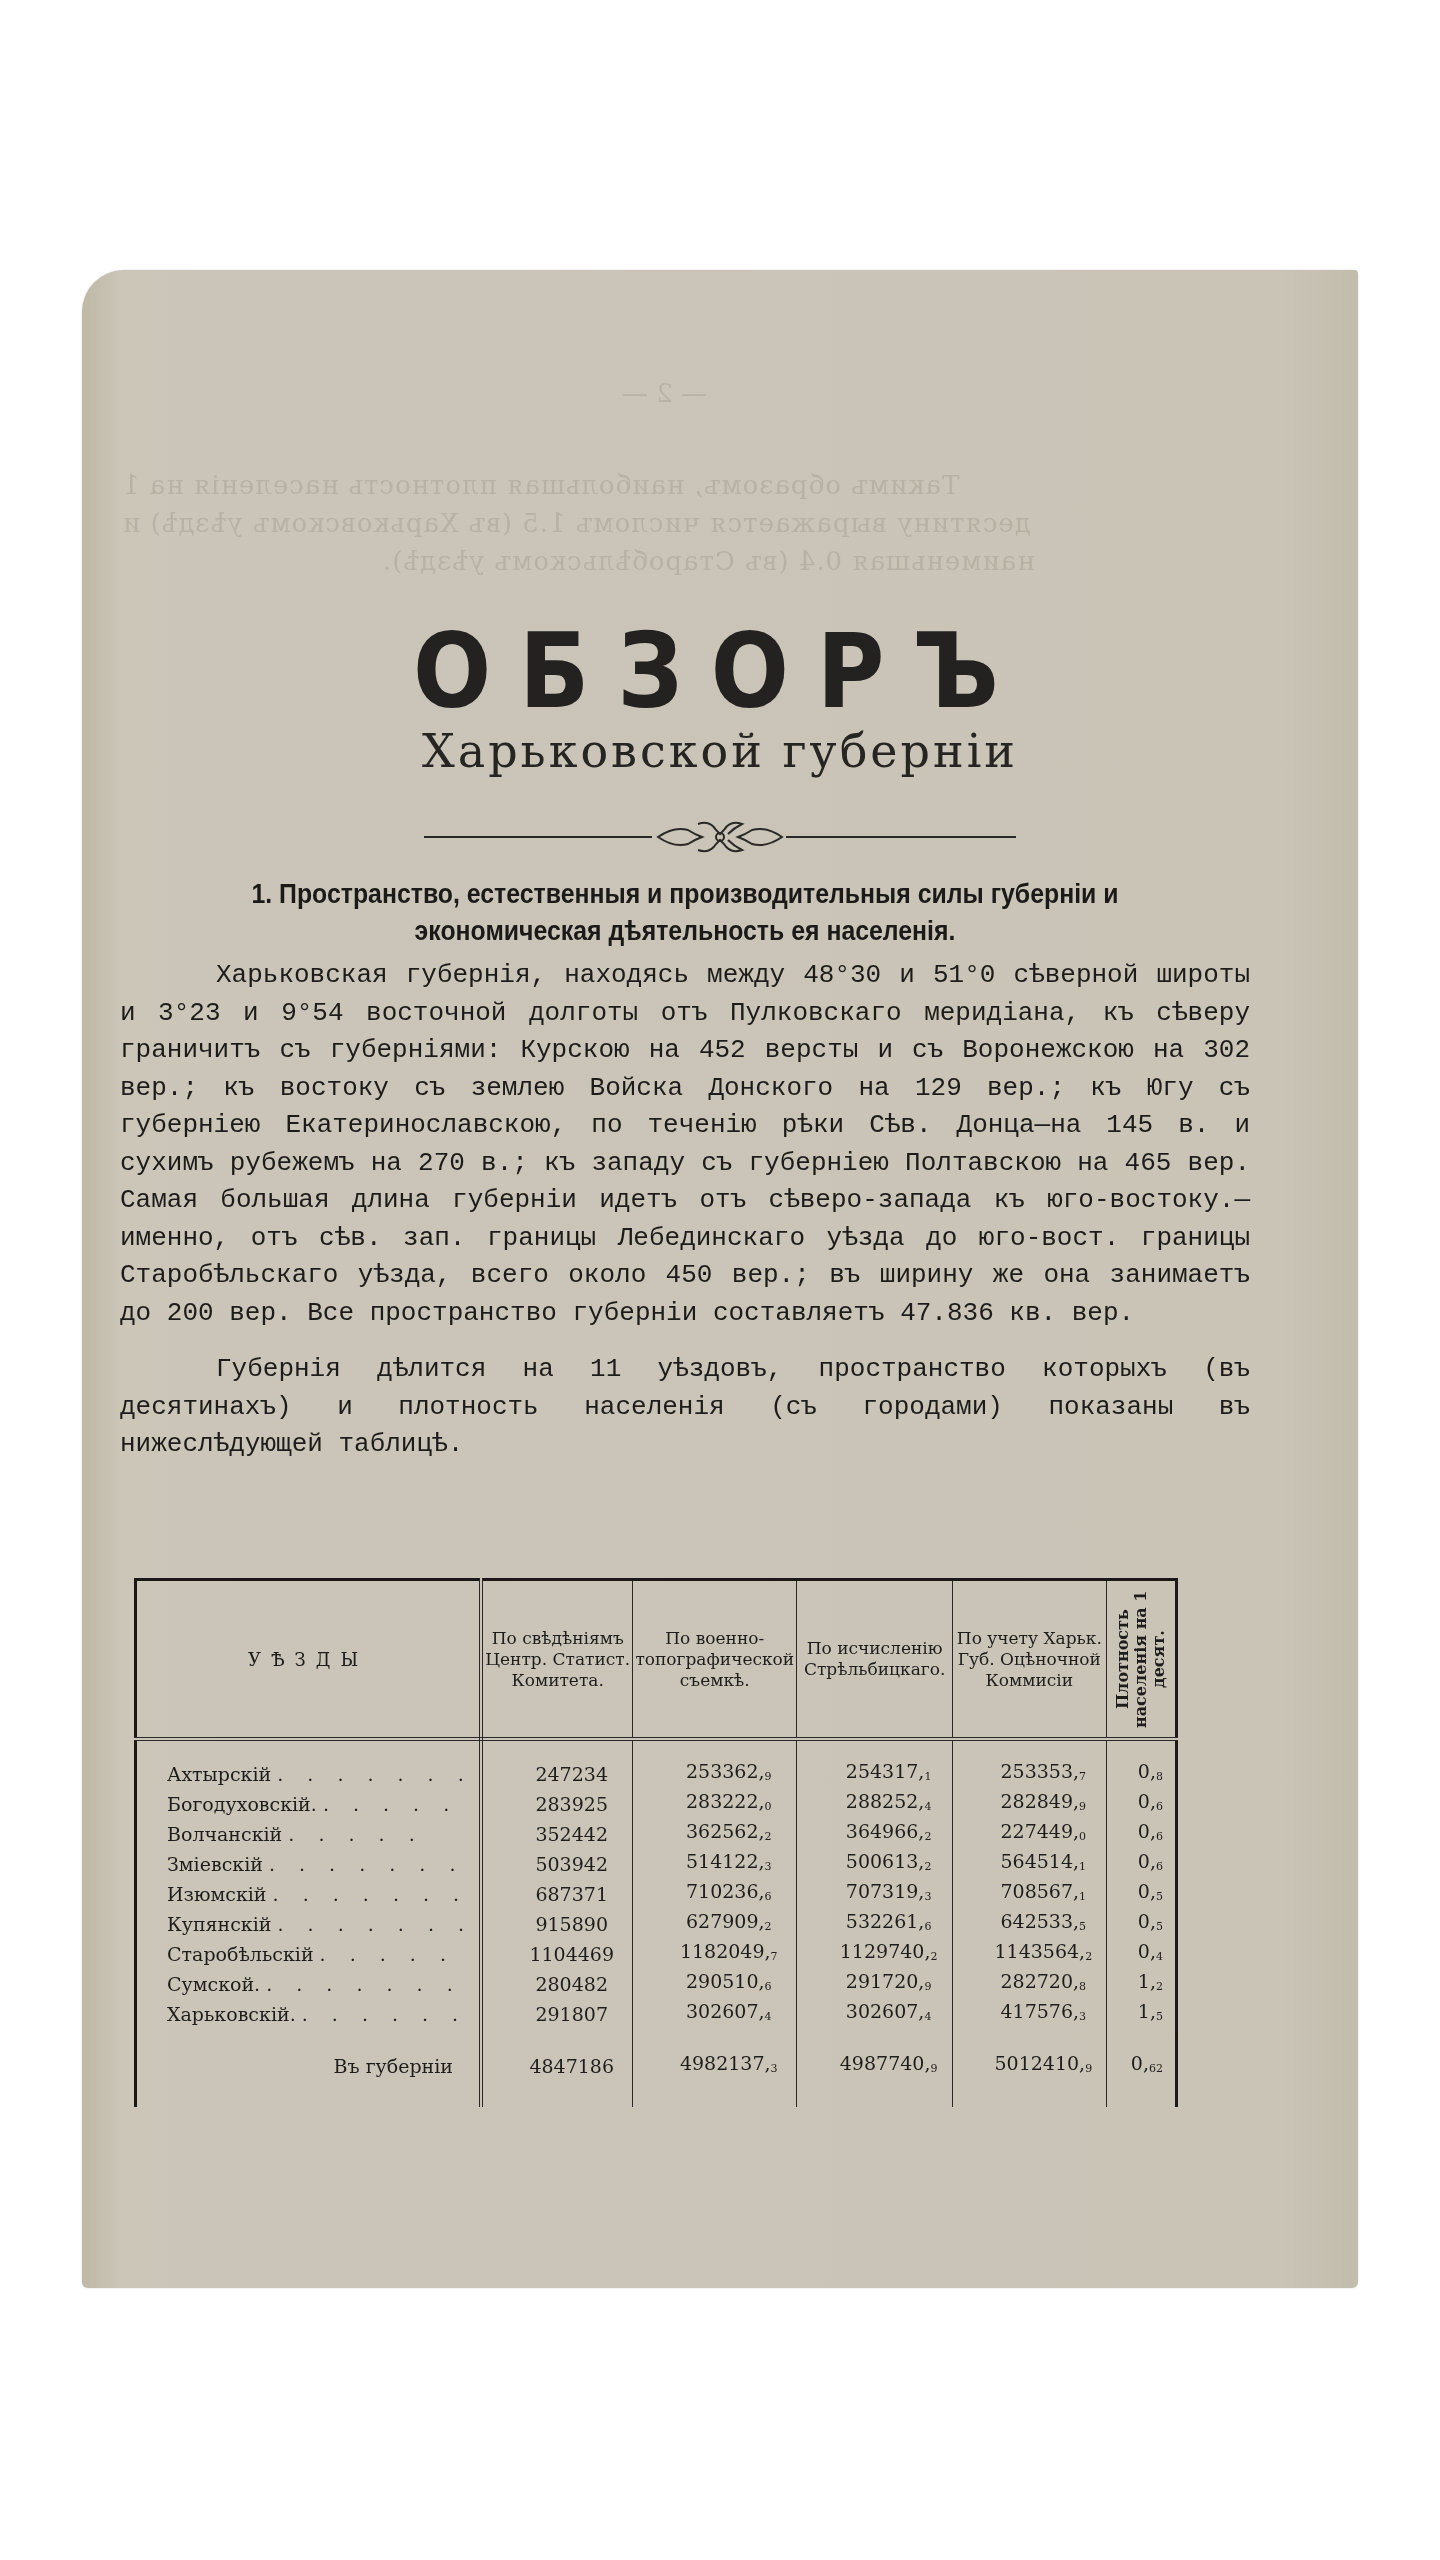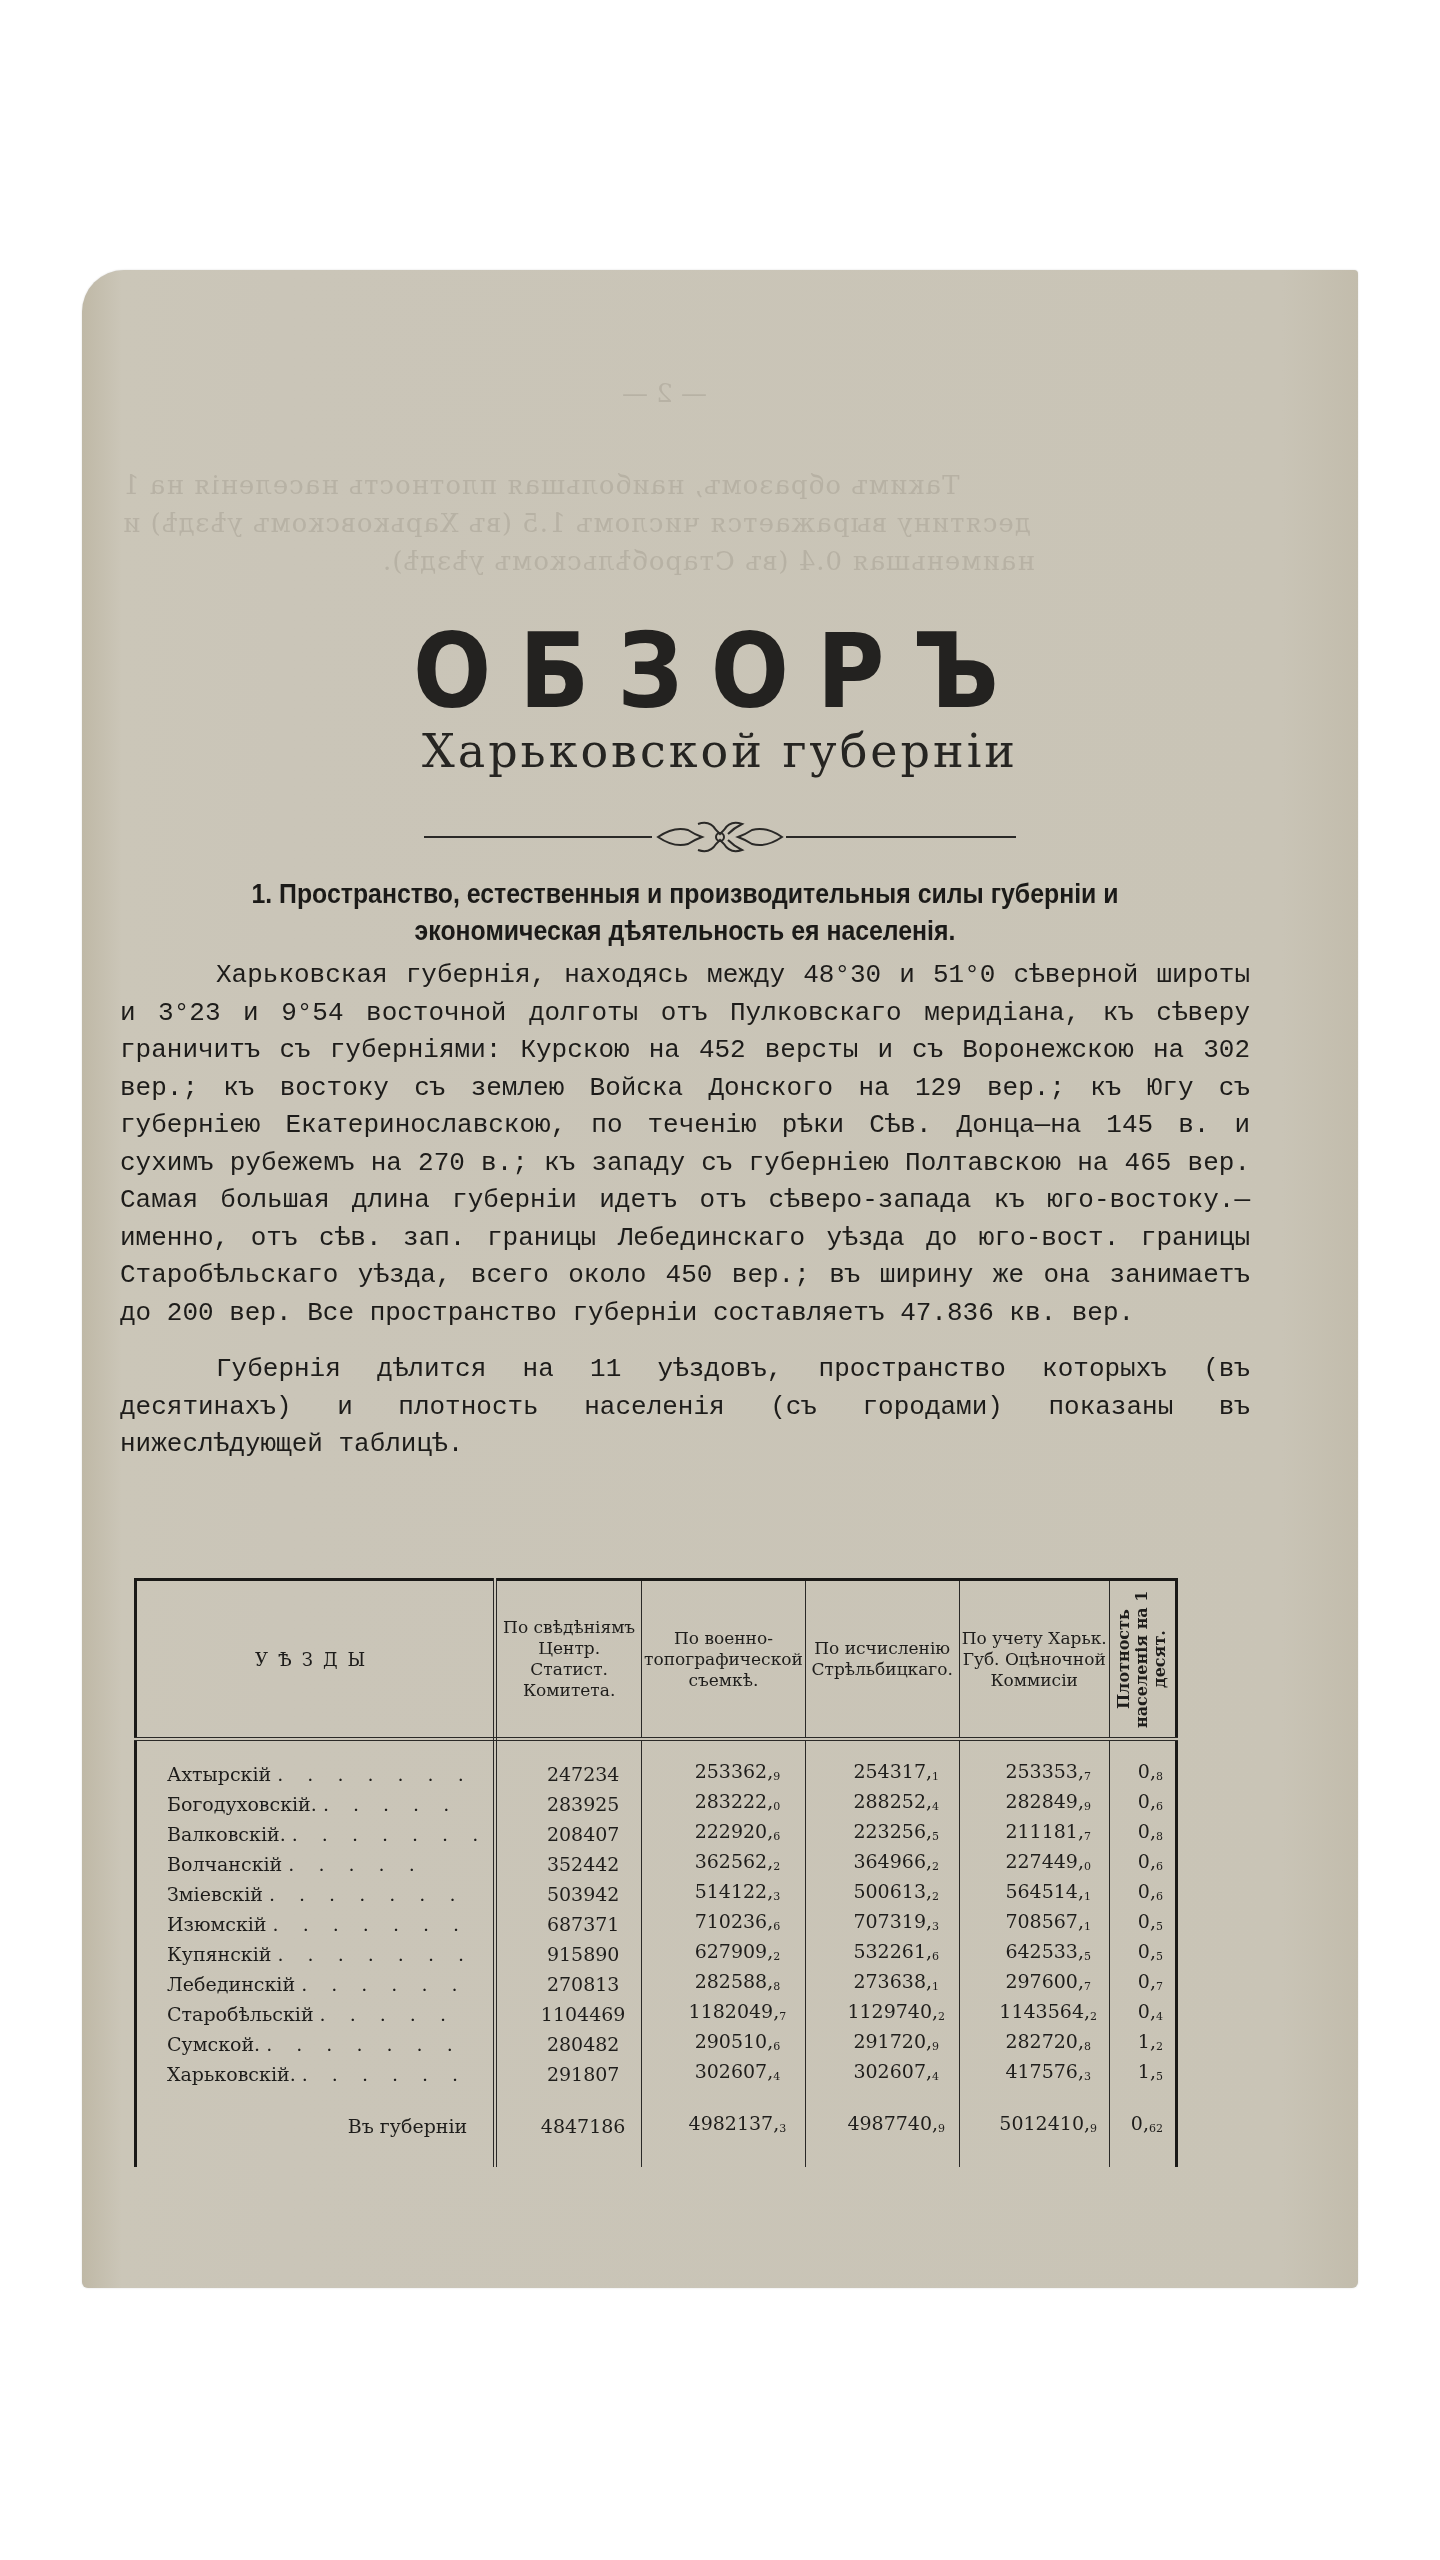--- a/index.html
+++ b/index.html
@@ -120,28 +120,20 @@
           </tr>
           <tr>
             <td class="name"><span>Богодуховскій.</span> <span class="dots">. . . . .</span></td>
             <td class="num">283925</td>
             <td class="num"><span>283222</span>,<sub>0</sub></td>
             <td class="num"><span>288252</span>,<sub>4</sub></td>
             <td class="num"><span>282849</span>,<sub>9</sub></td>
             <td class="dens"><span>0</span>,<sub>6</sub></td>
           </tr>
           <tr>
-            <td class="name"><span>Валковскій.</span> <span class="dots">. . . . . . .</span></td>
-            <td class="num">208407</td>
-            <td class="num"><span>222920</span>,<sub>6</sub></td>
-            <td class="num"><span>223256</span>,<sub>5</sub></td>
-            <td class="num"><span>211181</span>,<sub>7</sub></td>
-            <td class="dens"><span>0</span>,<sub>8</sub></td>
-          </tr>
-          <tr>
             <td class="name"><span>Волчанскій</span> <span class="dots">. . . .   .</span></td>
             <td class="num">352442</td>
             <td class="num"><span>362562</span>,<sub>2</sub></td>
             <td class="num"><span>364966</span>,<sub>2</sub></td>
             <td class="num"><span>227449</span>,<sub>0</sub></td>
             <td class="dens"><span>0</span>,<sub>6</sub></td>
           </tr>
           <tr>
             <td class="name"><span>Зміевскій</span> <span class="dots">. . . . . . .</span></td>
             <td class="num">503942</td>
@@ -158,28 +150,20 @@
             <td class="num"><span>708567</span>,<sub>1</sub></td>
             <td class="dens"><span>0</span>,<sub>5</sub></td>
           </tr>
           <tr>
             <td class="name"><span>Купянскій</span> <span class="dots">. . . . . . .</span></td>
             <td class="num">915890</td>
             <td class="num"><span>627909</span>,<sub>2</sub></td>
             <td class="num"><span>532261</span>,<sub>6</sub></td>
             <td class="num"><span>642533</span>,<sub>5</sub></td>
             <td class="dens"><span>0</span>,<sub>5</sub></td>
-          </tr>
-          <tr>
-            <td class="name"><span>Лебединскій</span> <span class="dots">. .   . . . .</span></td>
-            <td class="num">270813</td>
-            <td class="num"><span>282588</span>,<sub>8</sub></td>
-            <td class="num"><span>273638</span>,<sub>1</sub></td>
-            <td class="num"><span>297600</span>,<sub>7</sub></td>
-            <td class="dens"><span>0</span>,<sub>7</sub></td>
           </tr>
           <tr>
             <td class="name"><span>Старобѣльскій</span> <span class="dots">. . . . .</span></td>
             <td class="num">1104469</td>
             <td class="num"><span>1182049</span>,<sub>7</sub></td>
             <td class="num"><span>1129740</span>,<sub>2</sub></td>
             <td class="num"><span>1143564</span>,<sub>2</sub></td>
             <td class="dens"><span>0</span>,<sub>4</sub></td>
           </tr>
           <tr>

